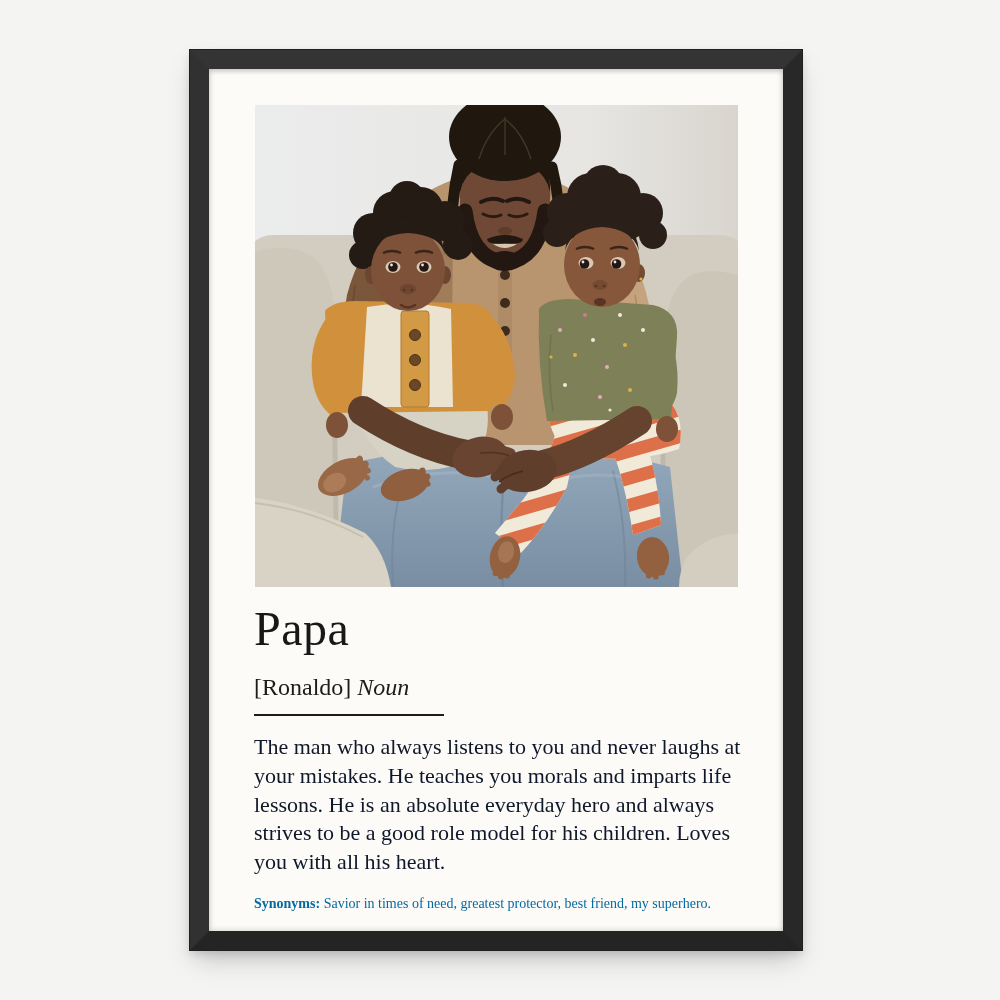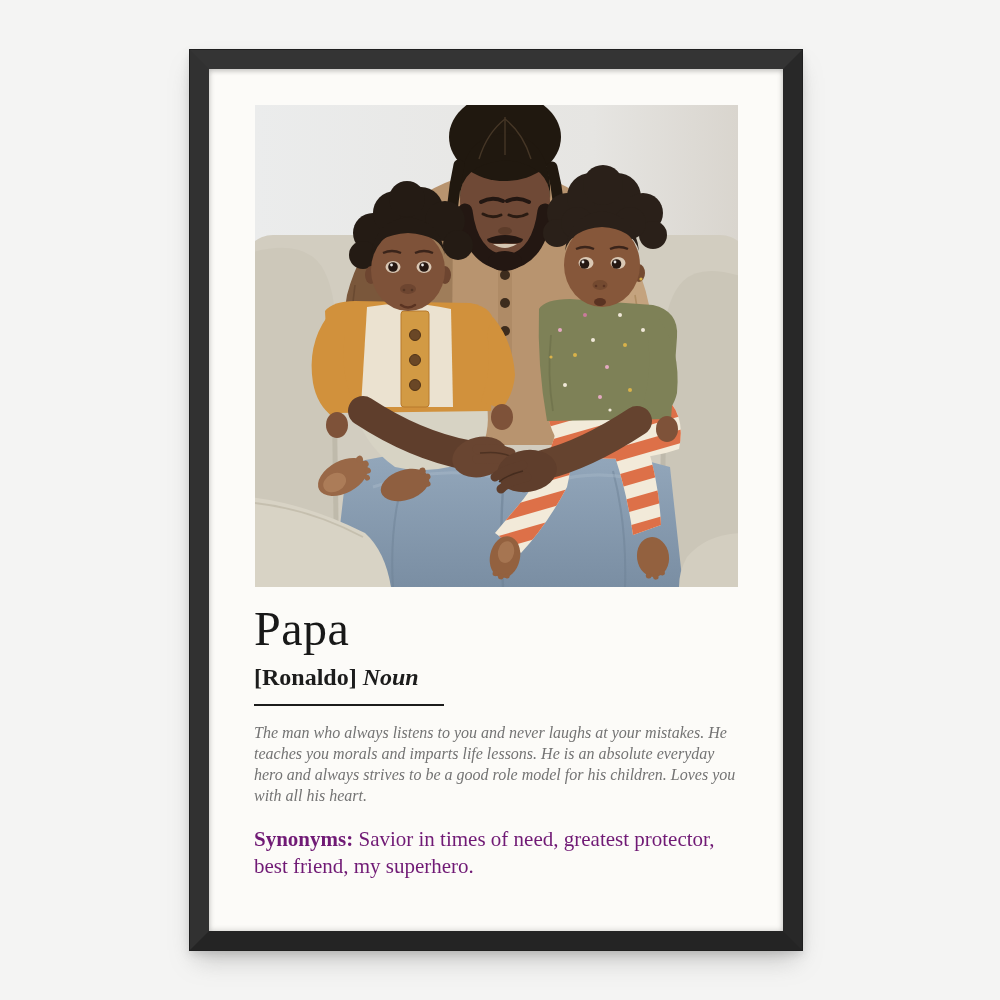--- a/index.html
+++ b/index.html
@@ -27,34 +27,34 @@
     box-shadow:inset 0 0 6px rgba(0,0,0,0.20), inset 0 3px 4px rgba(0,0,0,0.10);
   }
   .photo-wrap{width:483px;height:482px;margin:0 auto;display:block;}
   .photo-wrap svg{display:block;}
   .poster-title{
     margin:18px 0 0 0;
     font-size:48px;line-height:1.0;font-weight:400;
     color:#181818;letter-spacing:0.5px;
   }
   .poster-subline{
-    margin:11px 0 0 0;
-    font-size:24px;line-height:1.1;color:#1c1c1c;font-weight:bold;
+    margin:21px 0 0 0;
+    font-size:24px;line-height:1.1;color:#1c1c1c;
   }
   .poster-subline em{font-style:italic;}
   .title-divider{
     width:190px;height:2px;background:#1c1c1c;margin:14px 0 0 0;
   }
   .definition-text{
     margin:17px 0 0 0;
-    font-size:16px;line-height:1.3;color:#737373;width:487px;font-style:italic;
+    font-size:22px;line-height:1.3;color:#0f172a;width:487px;
   }
   .synonyms-line{
     margin:19px 0 0 0;
-    font-size:21px;line-height:1.3;color:#701a75;width:487px;
+    font-size:14px;line-height:1.3;color:#0369a1;width:487px;
   }
   .synonyms-line strong{font-weight:700;}
 </style>
 </head>
 <body>
 
 <div class="scene">
   <div class="picture-frame">
     <div class="poster">
 

